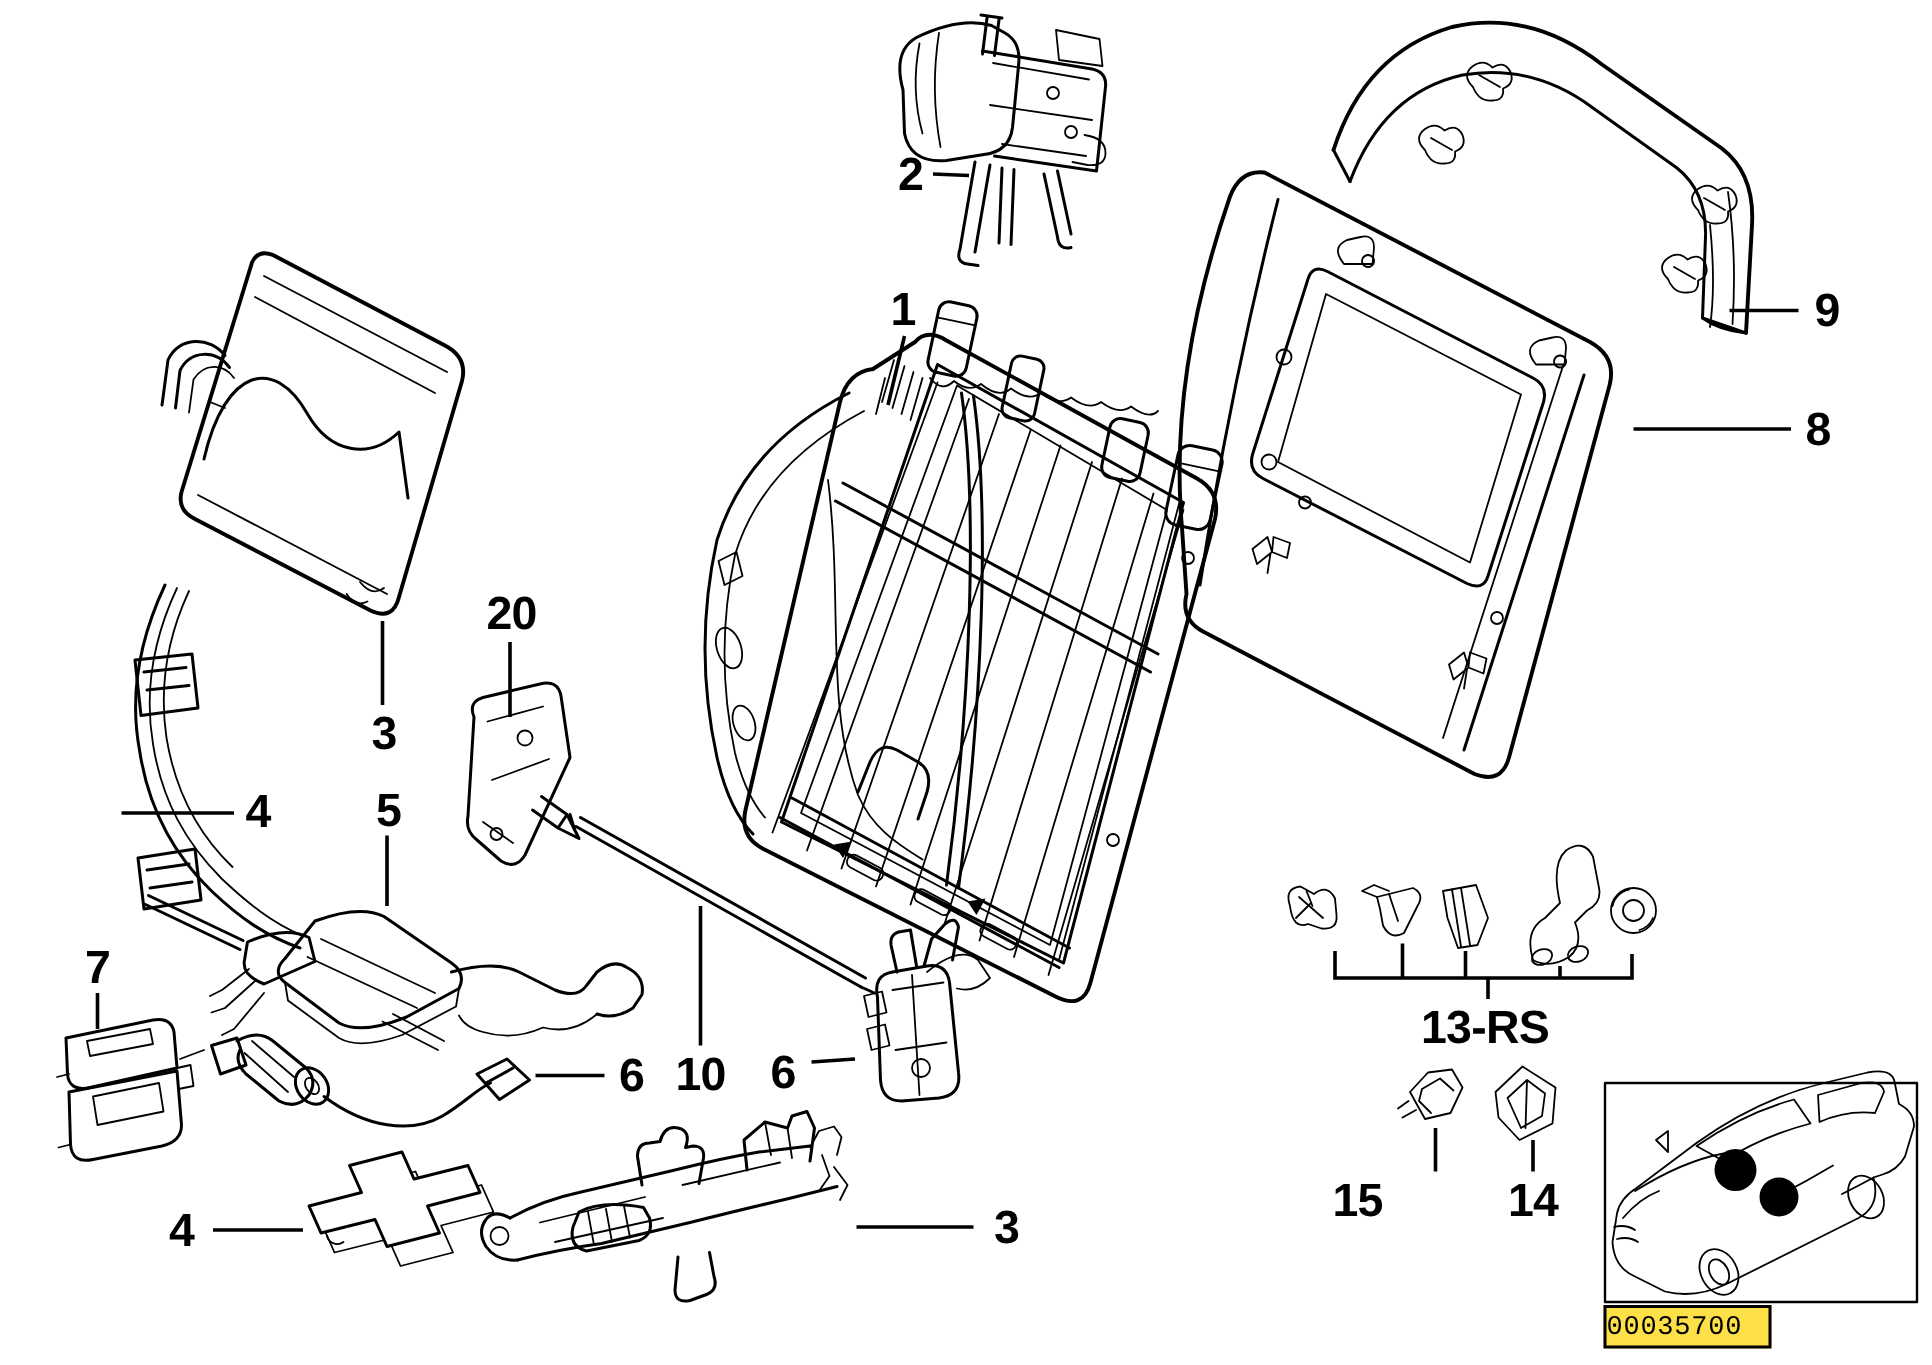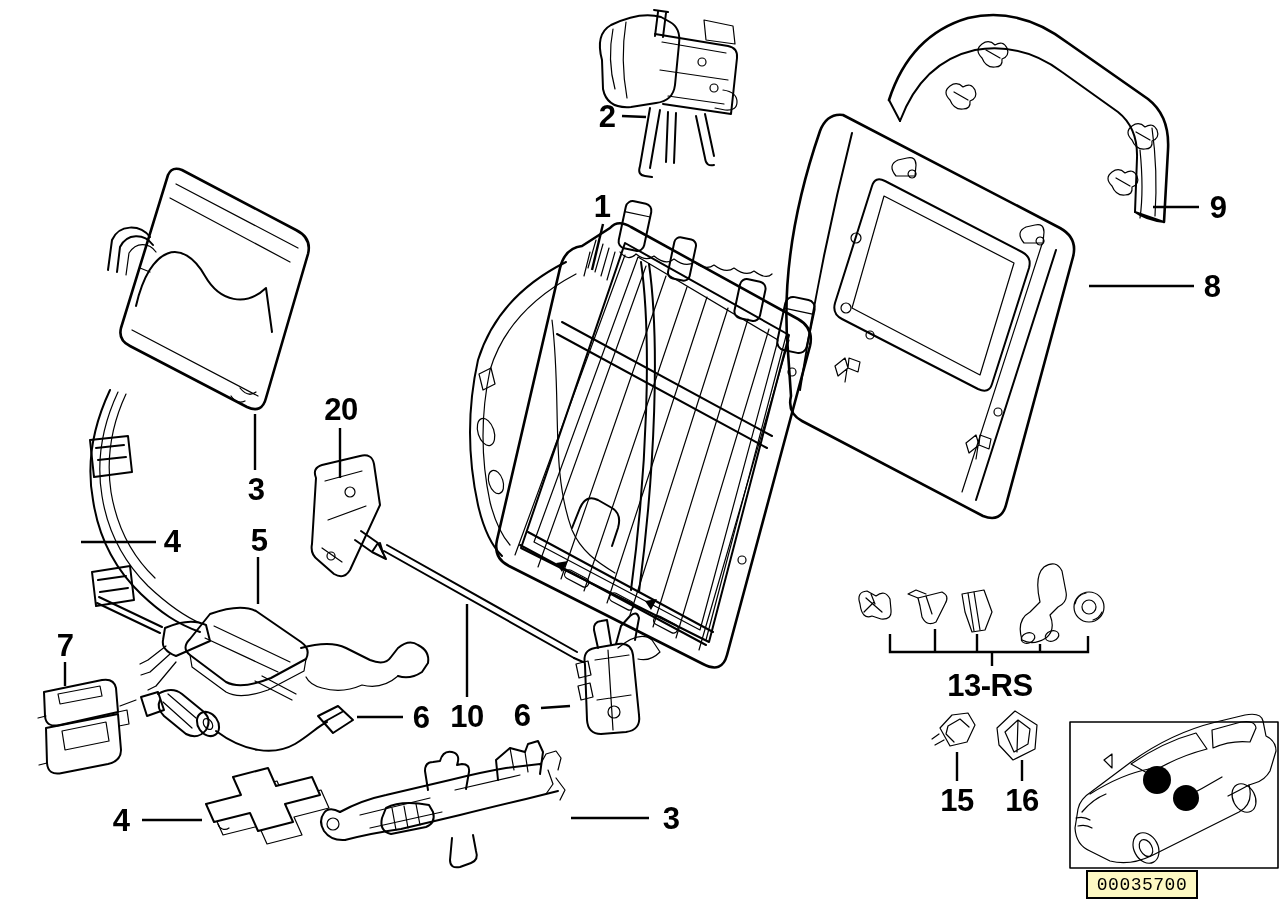--- a/index.html
+++ b/index.html
@@ -14,23 +14,23 @@
   .thick{stroke-width:2.6;}
   .leader{fill:none;stroke:#000;stroke-width:2.4;stroke-linecap:butt;}
   .blk{fill:#000;stroke:none;}
   .callout{
     position:absolute;transform:translate(-50%,-50%);
     font-size:31px;font-weight:bold;color:#000;line-height:1;white-space:nowrap;
     letter-spacing:-0.5px;cursor:pointer;
   }
   .code-box{
     position:absolute;left:1069px;top:870px;width:108px;height:25px;
-    border:2px solid #000;display:flex;align-items:center;justify-content:center;
+    border:2px solid #000;display:flex;align-items:center;
     font-family:"Liberation Mono","DejaVu Sans Mono",monospace;font-size:18px;color:#000;
-    letter-spacing:0.5px;background:#fef9c3;margin-left:17px;
+    letter-spacing:0.5px;background:#fde047;
   }
 </style>
 </head>
 <body>
 
 <div class="stage">
 
 <svg class="art" width="1288" height="910" viewBox="0 0 1288 910">
 
   <g>
@@ -325,22 +325,22 @@
 <div class="callout" style="left:172px;top:541px">4</div>
 <div class="callout" style="left:259px;top:540px">5</div>
 <div class="callout" style="left:421px;top:717px">6</div>
 <div class="callout" style="left:65px;top:645px">7</div>
 <div class="callout" style="left:1212px;top:286px">8</div>
 <div class="callout" style="left:1218px;top:207px">9</div>
 <div class="callout" style="left:467px;top:716px">10</div>
 <div class="callout" style="left:341px;top:409px">20</div>
 <div class="callout" style="left:522px;top:715px">6</div>
 <div class="callout" style="left:990px;top:685px">13-RS</div>
-<div class="callout" style="left:1022px;top:800px">16</div>
-<div class="callout" style="left:957px;top:800px">15</div>
+<div class="callout" style="left:1022px;top:800px">14</div>
+<div class="callout" style="left:905px;top:800px">15</div>
 <div class="callout" style="left:671px;top:818px">3</div>
 <div class="callout" style="left:121px;top:820px">4</div>
 
 <div class="code-box">
   <span>00035700</span>
 </div>
 
 </div>
 
 </body></html>

